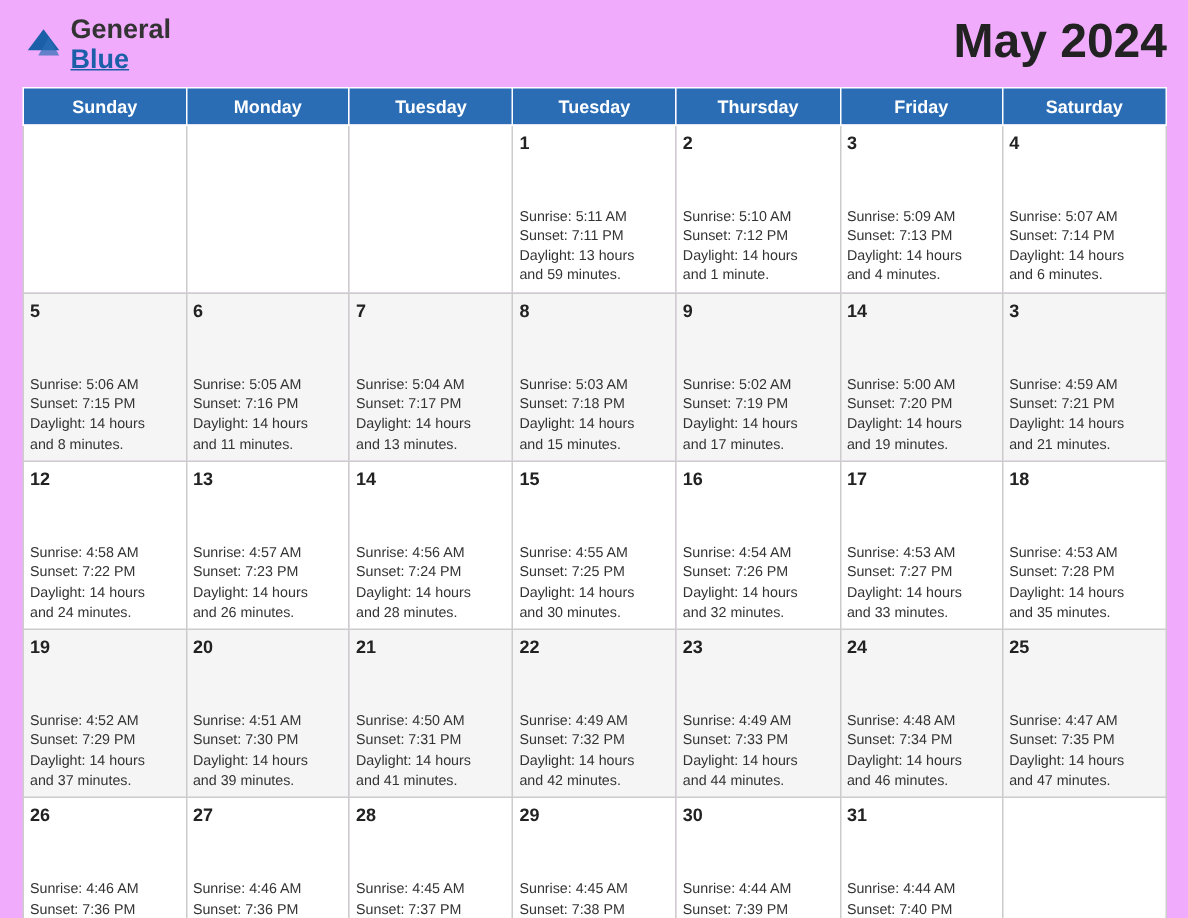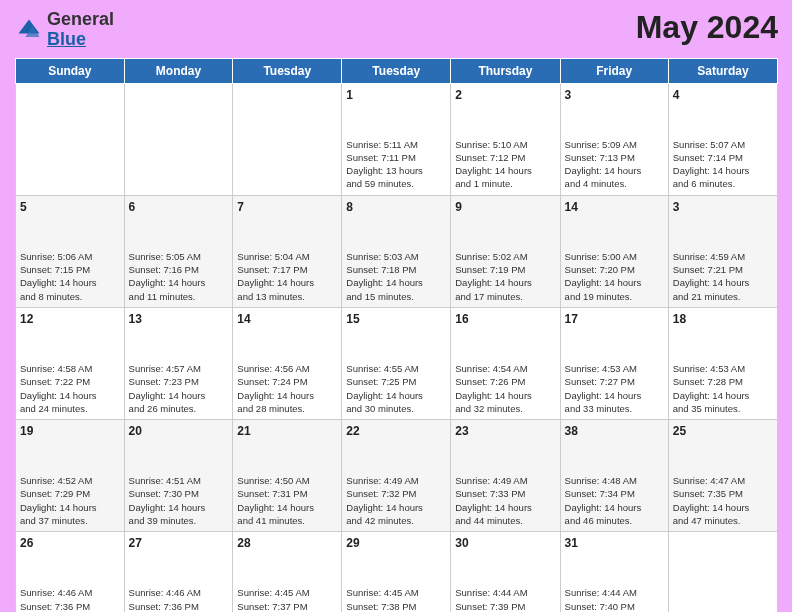--- a/index.html
+++ b/index.html
@@ -225,21 +225,21 @@
           </td>
           <td>
             <div class="day-number">22</div>
             <div class="day-info">Sunrise: 4:49 AM<br>Sunset: 7:32 PM<br>Daylight: 14 hours<br>and 42 minutes.</div>
           </td>
           <td>
             <div class="day-number">23</div>
             <div class="day-info">Sunrise: 4:49 AM<br>Sunset: 7:33 PM<br>Daylight: 14 hours<br>and 44 minutes.</div>
           </td>
           <td>
-            <div class="day-number">38</div>
+            <div class="day-number">24</div>
             <div class="day-info">Sunrise: 4:48 AM<br>Sunset: 7:34 PM<br>Daylight: 14 hours<br>and 46 minutes.</div>
           </td>
           <td>
             <div class="day-number">25</div>
             <div class="day-info">Sunrise: 4:47 AM<br>Sunset: 7:35 PM<br>Daylight: 14 hours<br>and 47 minutes.</div>
           </td>
         </tr>
         <tr>
           <td>
             <div class="day-number">26</div>

